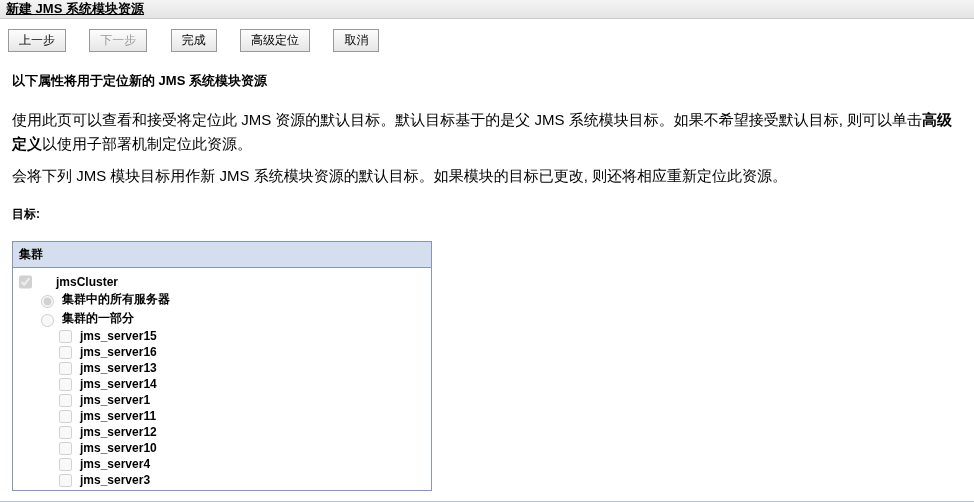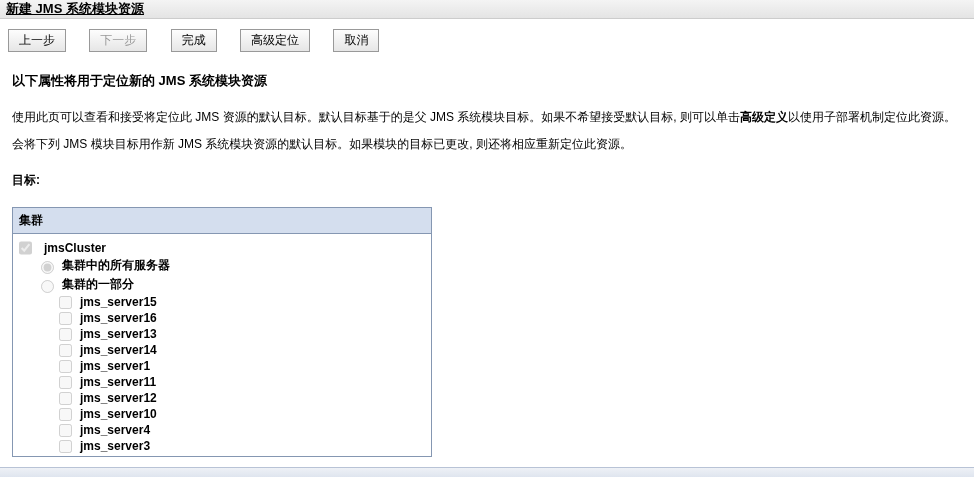--- a/index.html
+++ b/index.html
@@ -38,21 +38,21 @@
   }
   .content {
     padding: 0 12px 10px 12px;
   }
   .section-heading {
     font-weight: bold;
     font-size: 13px;
     margin: 14px 0 18px 0;
   }
   .para {
-    font-size: 12px;
+    font-size: 15px;
     margin: 8px 0;
     line-height: 1.6;
   }
   .para .bold-inline { font-weight: bold; }
   .targets-label {
     font-weight: bold;
     margin: 18px 0 18px 0;
   }
   .target-box {
     border: 1px solid #8597b2;
@@ -62,21 +62,21 @@
     background: #d4deee;
     border-bottom: 1px solid #8597b2;
     padding: 4px 6px;
     font-weight: bold;
   }
   .target-box-body {
     padding: 6px 6px 2px 6px;
   }
   .cluster-row {
     display: flex;
-    gap: 8px;
+    gap: 20px;
     padding: 1px 0;
     font-weight: bold;
   }
   .cluster-row input { margin: 0 4px 0 0; }
   .radio-row {
     display: flex;
     align-items: flex-end;
     gap: 4px;
     padding: 1px 0 1px 22px;
     font-weight: bold;

